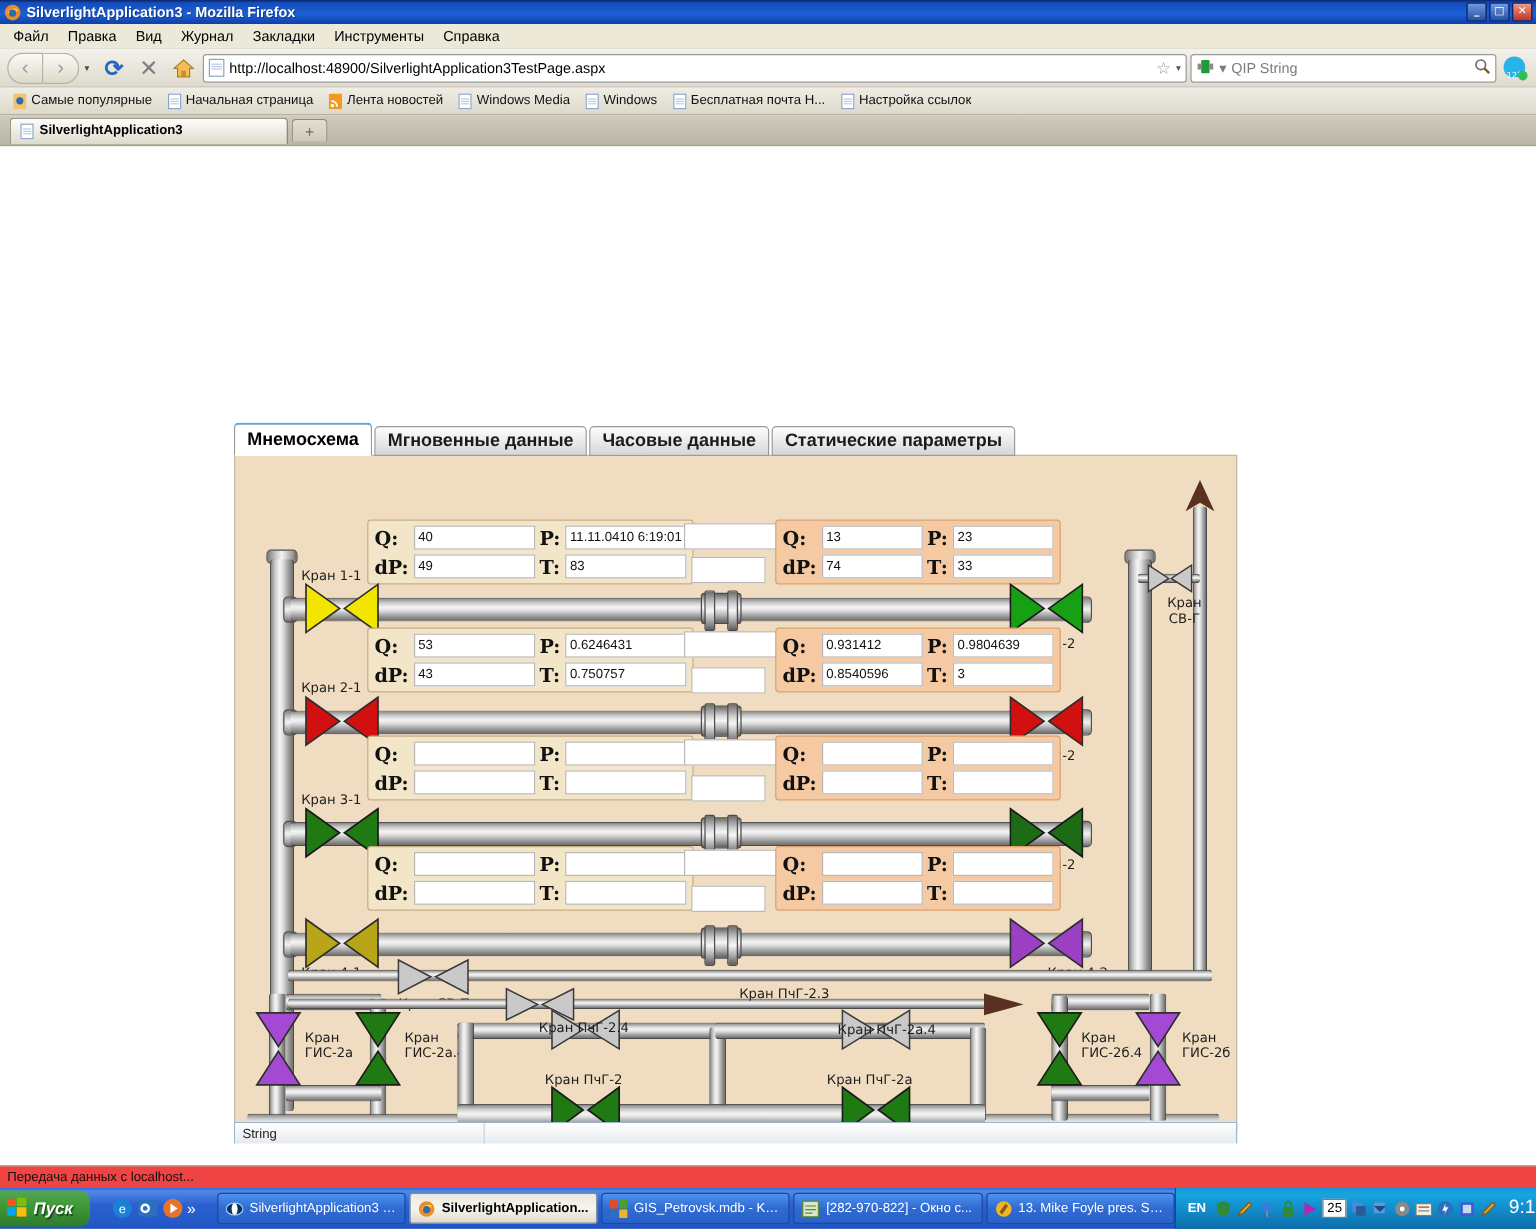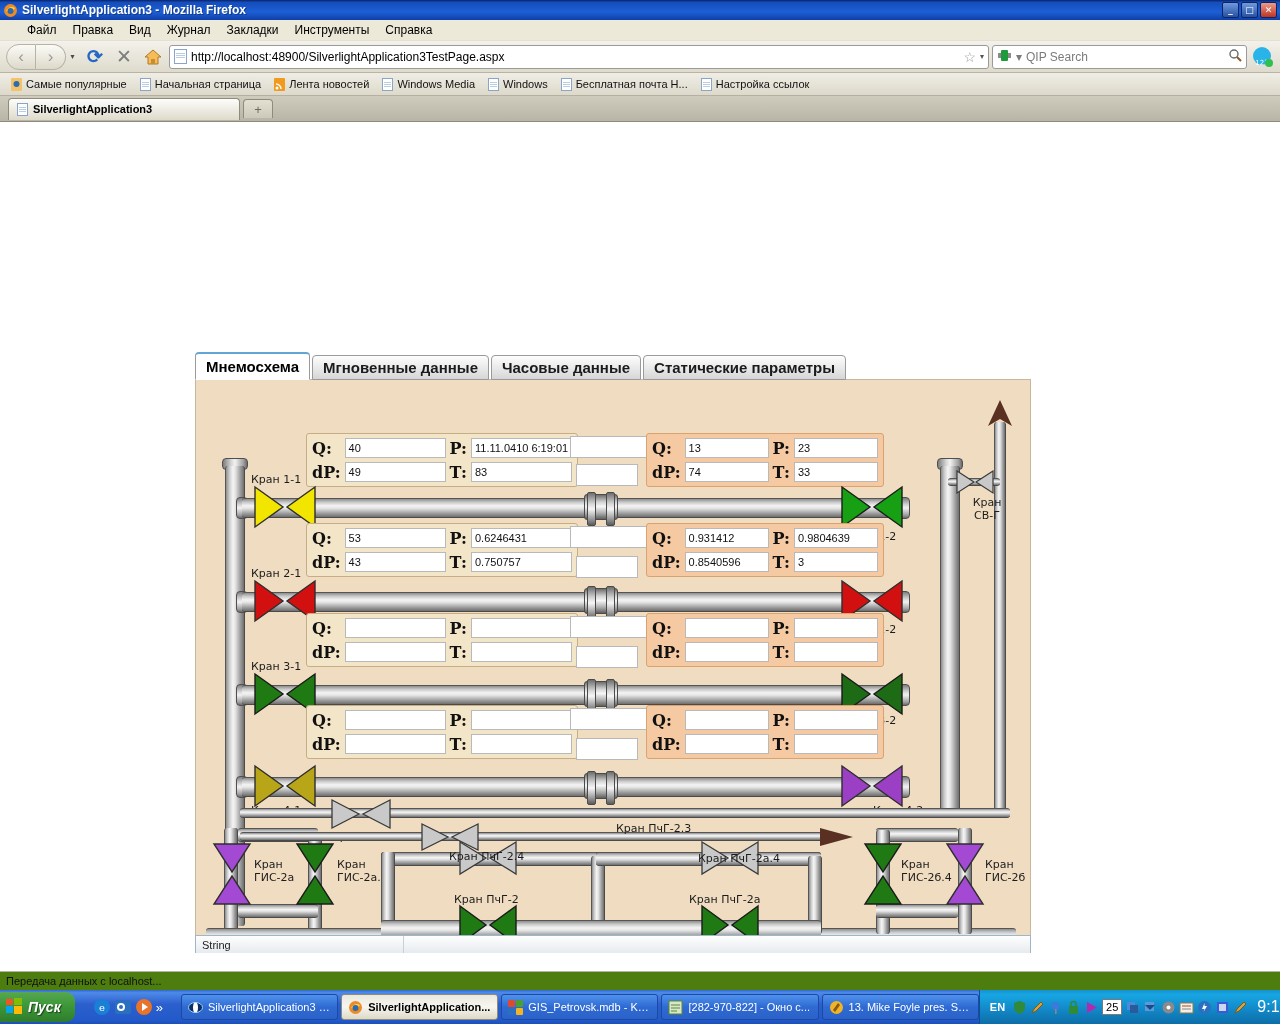--- a/index.html
+++ b/index.html
@@ -18,21 +18,21 @@
   }
   .tb-icon{ width:15px;height:15px;margin-right:4px; position:relative; }
   .tb-title{ flex:1; overflow:hidden; white-space:nowrap; text-shadow:1px 1px 0 #00000055;}
   .winbtns{ display:flex; gap:2px; padding-right:3px;}
   .winbtn{ width:17px;height:16px;background:linear-gradient(180deg,#6f9adf,#27519f);
     border:1px solid #0a246a; border-radius:2px; color:#fff; font-size:9px;
     display:flex;align-items:center;justify-content:center; font-family:"DejaVu Sans",sans-serif;}
   .winbtn.close{background:linear-gradient(180deg,#f09a8a,#bc3520);}
 
   .menubar{ height:21px; background:#ece9d8; display:flex; align-items:center;
-    padding-left:19px; font-size:12px; border-bottom:1px solid #e3e0d4;}
+    padding-left:3px; font-size:12px; border-bottom:1px solid #e3e0d4;}
   .menubar .mi{ padding:2px 8px; color:#000; }
 
   .navbar{ height:32px; background:linear-gradient(180deg,#f3f1ea,#dedbcd);
     display:flex; align-items:center; padding:0 6px; gap:3px; border-bottom:1px solid #b8b4a4;}
   .navbtn{ width:26px;height:26px; display:flex;align-items:center;justify-content:center;
      color:#7e7e7e; font-size:17px;}
   .backfwd{ display:flex; align-items:center; }
   .bf-circle{ width:30px;height:26px;border:1px solid #b5b2a6;background:linear-gradient(180deg,#fbfaf6,#ddd9ca);
     display:flex;align-items:center;justify-content:center;color:#9b9b9b;font-size:17px;}
   .bf-circle.left{border-radius:13px 0 0 13px;}
@@ -126,21 +126,21 @@
 
   
   .loggrid{ position:absolute; left:0; top:583px; width:836px; height:62px;
      background:#fff; border:1px solid #9bb7c9; }
   .loghead{ display:flex; height:21px; background:linear-gradient(180deg,#fefefe,#e2e7ec);
      border-bottom:1px solid #b9c6d0; font-size:11px;}
   .loghead .hc{ padding:3px 6px; border-right:1px solid #c6d2db; color:#222;}
 
   
   .statusbar{ position:absolute; left:0; top:971px; width:1280px; height:19px;
-    background:#4d7c0f; border-top:1px solid #b7b3a4; display:flex; align-items:center;
+    background:#ef4444; border-top:1px solid #b7b3a4; display:flex; align-items:center;
     padding-left:6px; font-size:11px; color:#111;}
   .taskbar{ position:absolute; left:0; top:990px; width:1280px; height:34px;
     background:linear-gradient(180deg,#3168d5 0%,#4e8ae8 8%,#2b5fcd 42%,#2259c9 90%,#1c4fb8 100%);
     display:flex; align-items:center;}
   .startbtn{ height:30px; margin:2px 4px 2px 0; padding:0 14px 0 6px;
     background:linear-gradient(180deg,#57a751 0%,#3f9a3a 40%,#2f7c2b 100%);
     border-radius:0 9px 9px 0; display:flex;align-items:center;gap:5px;
     color:#fff;font-weight:bold;font-size:14px; font-style:italic;
     text-shadow:1px 1px 1px #00000088;}
   .ql{ display:flex;align-items:center;gap:3px;padding:0 6px; height:30px;}
@@ -213,21 +213,21 @@
   </div>
   <div class="searchbar">
     <span>
       <svg width="15" height="15" viewBox="0 0 15 15">
           <rect x="4" y="2" width="7" height="11" rx="1" fill="#1f9a3c"></rect>
           <rect x="1" y="5" width="3" height="5" fill="#8a8a8a"></rect>
           <rect x="11" y="5" width="3" height="5" fill="#8a8a8a"></rect>
         </svg>
     </span>
     <span class="caret">▾</span>
-    <span class="s-text">QIP Search</span>
+    <span class="s-text">QIP String</span>
     <span>
       <svg width="14" height="14" viewBox="0 0 14 14">
           <circle cx="6" cy="6" r="4" fill="none" stroke="#6b6b6b" stroke-width="1.4"></circle>
           <line x1="9" y1="9" x2="13" y2="13" stroke="#8a5a22" stroke-width="2"></line>
         </svg>
     </span>
   </div>
   <div class="skype">
     <svg width="24" height="24" viewBox="0 0 24 24">
         <circle cx="12" cy="11" r="9" fill="#2ab3e8"></circle>

